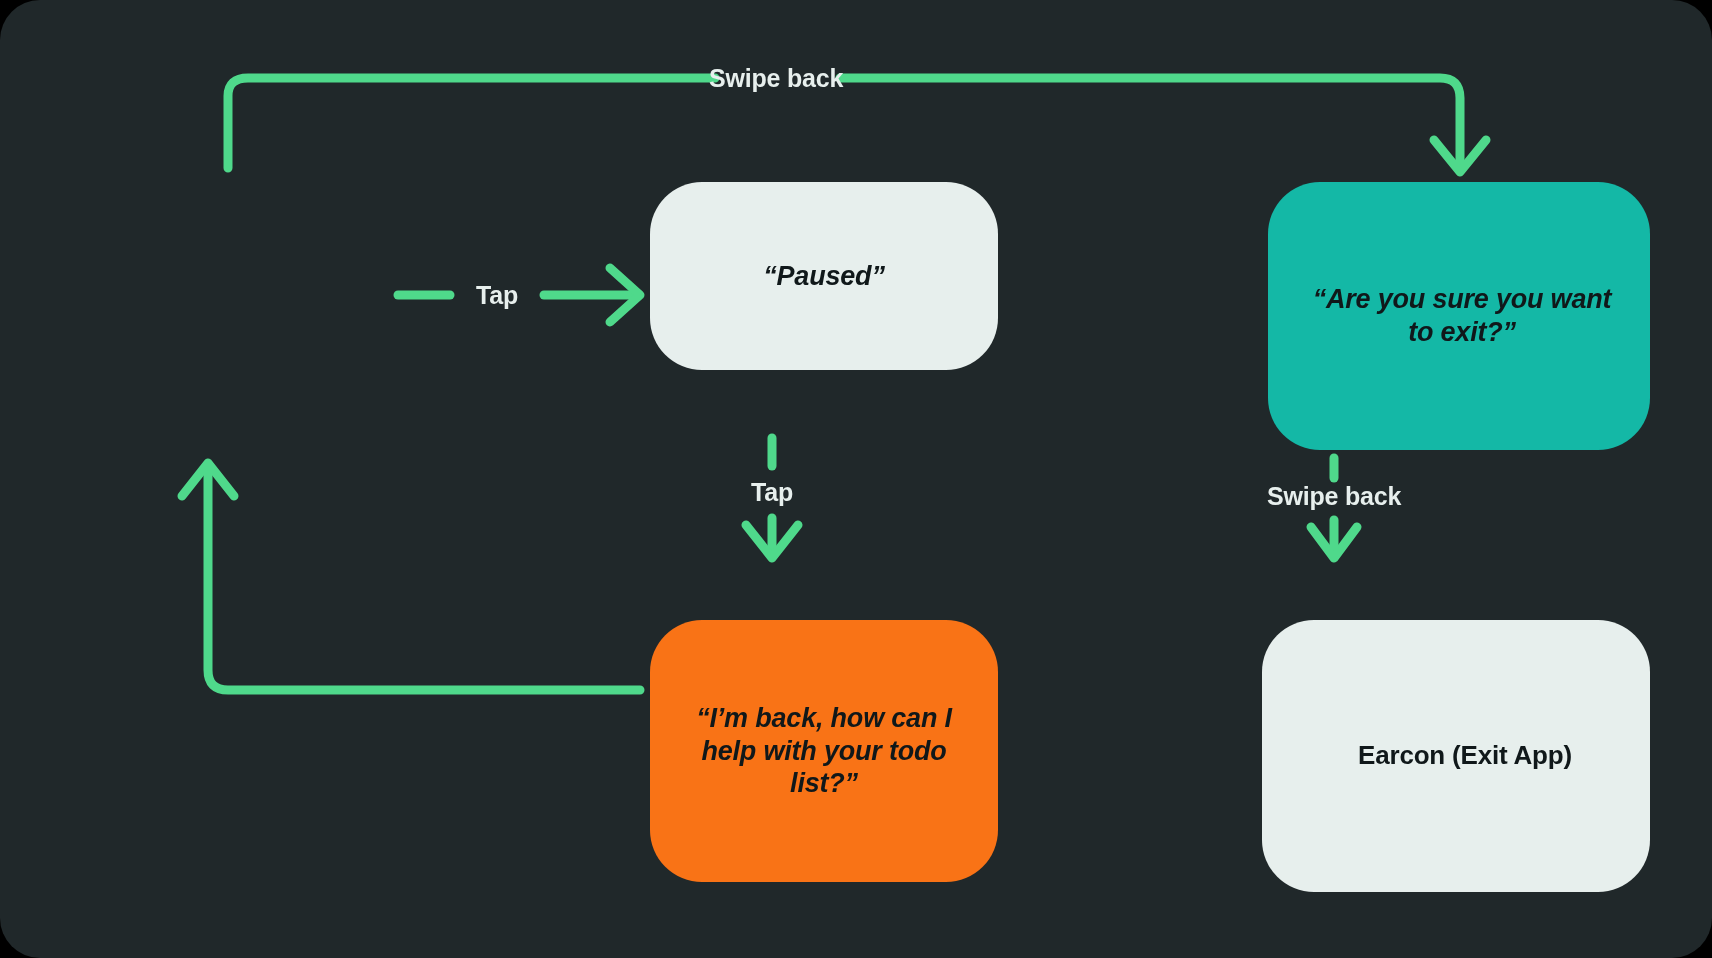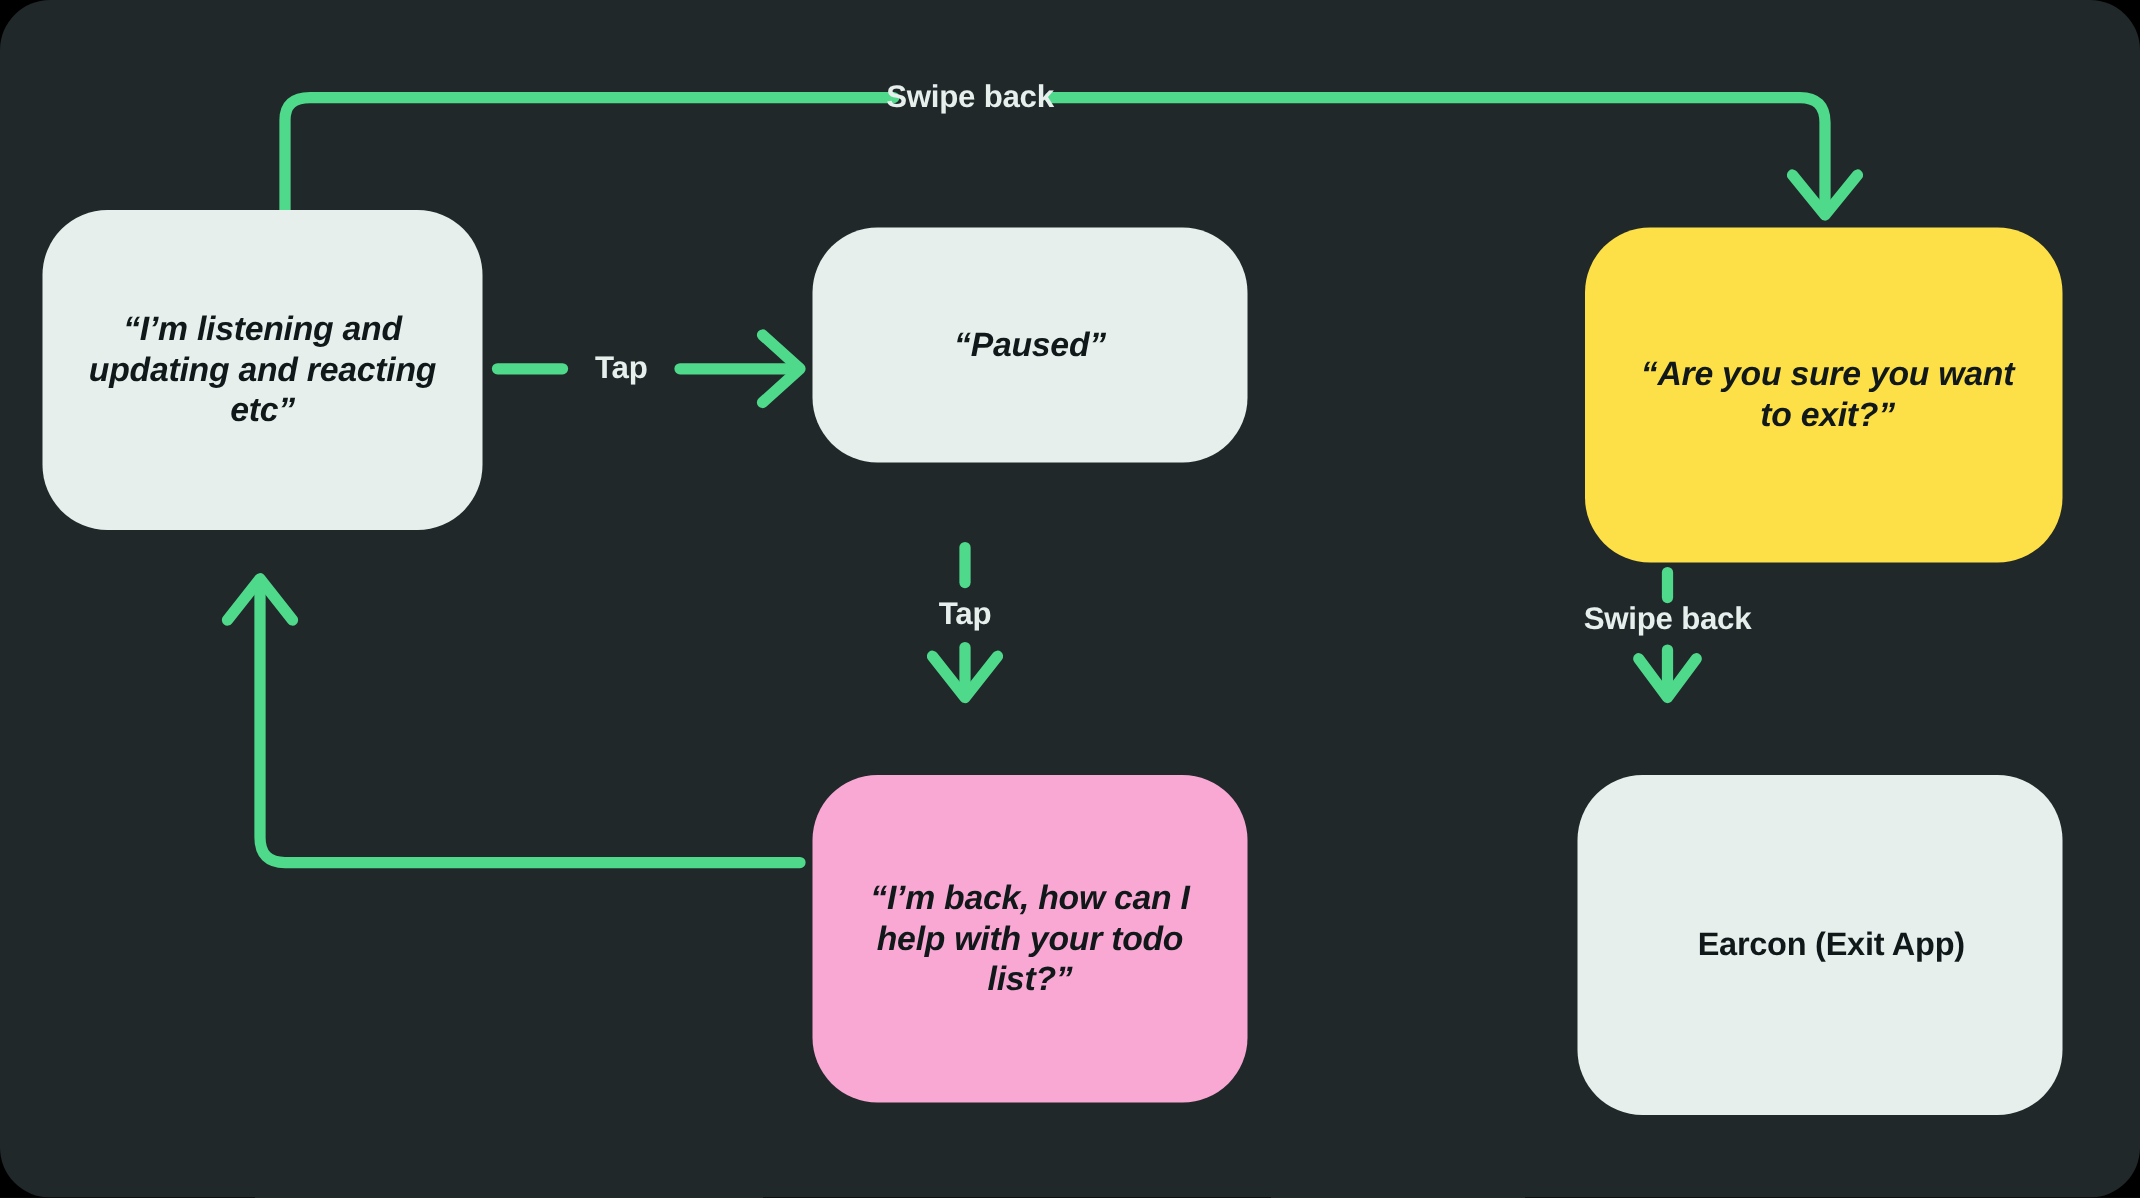--- a/index.html
+++ b/index.html
@@ -98,33 +98,30 @@
 
         <path d="M 640 690 L 228 690 Q 208 690 208 670 L 208 470"></path>
         <polyline points="182,496 208,463 234,496"></polyline>
 
         <path d="M 1334 458 L 1334 478"></path>
         <path d="M 1334 520 L 1334 552"></path>
         <polyline points="1311,527 1334,558 1357,527"></polyline>
       </g>
     </svg>
 
-    <div class="node" id="node-listening" style="background: rgb(231, 239, 237);">
-      <span class="node-label" style="color: rgb(16, 24, 26);">“I’m listening and updating and reacting etc”</span>
-    </div>
 
     <div class="node" id="node-paused" style="background: rgb(231, 239, 237);">
       <span class="node-label" style="color: rgb(16, 24, 26);">“Paused”</span>
     </div>
 
-    <div class="node" id="node-confirm" style="background: #fde047; padding-left: 32px;">
+    <div class="node" id="node-confirm" style="background: #14b8a6; padding-left: 32px;">
       <span class="node-label" style="color: rgb(16, 24, 26);">“Are you sure you want to exit?”</span>
     </div>
 
-    <div class="node" id="node-back" style="background: #f9a8d4;">
+    <div class="node" id="node-back" style="background: #f97316;">
       <span class="node-label" style="color: rgb(16, 24, 26);">“I’m back, how can I help with your todo list?”</span>
     </div>
 
     <div class="node" id="node-earcon" style="background: rgb(231, 239, 237);">
       <span class="node-label plain" style="color: rgb(16, 24, 26);">Earcon (Exit App)</span>
     </div>
 
     <div class="edge-label" style="left: 776px; top: 78px; color: rgb(231, 239, 237);">Swipe back</div>
 
     <div class="edge-label" style="left: 497px; top: 295px; color: rgb(231, 239, 237);">Tap</div>

